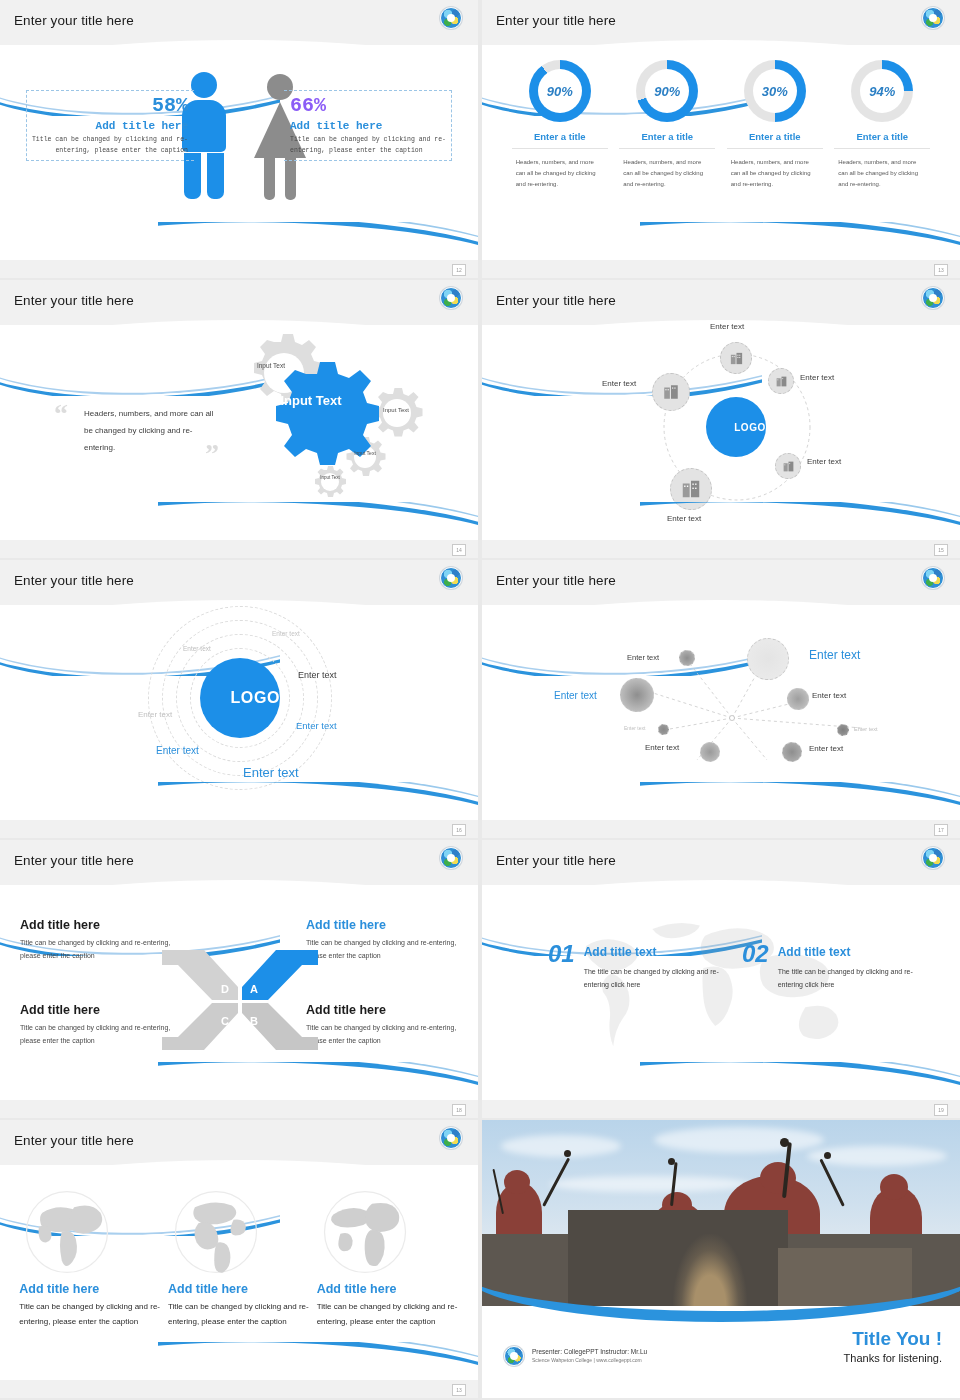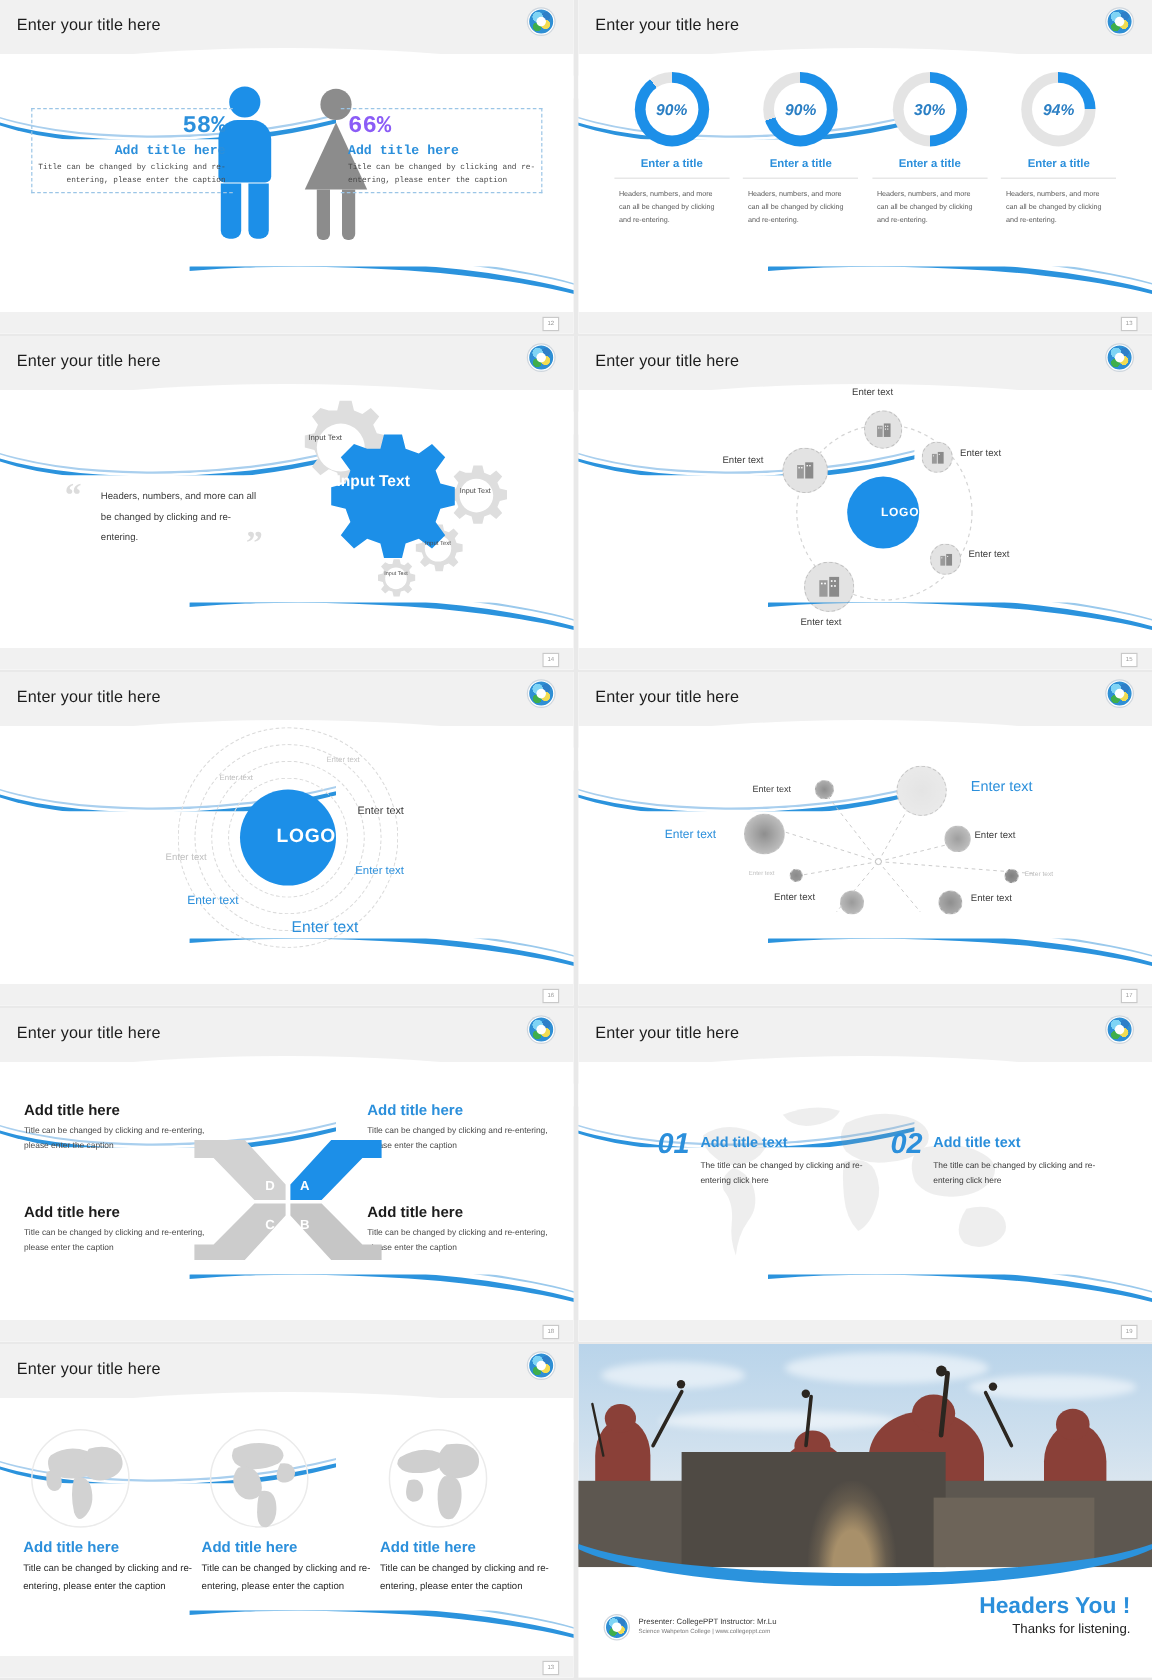--- a/index.html
+++ b/index.html
@@ -716,21 +716,21 @@
       <div class="roof2"></div>
       <div class="roof3"></div>
       <div class="bush"></div>
     </div>
 
     <div class="blue-wave" style="top:148px;">
         <i></i>
       </div>
 
     <div style="position:absolute; right:18px; bottom:34px; text-align:right;">
-      <div class="thanks-big">Headers You !</div>
+      <div class="thanks-big">Title You !</div>
       <div class="thanks-sub">Thanks for listening.</div>
     </div>
 
     <div style="position:absolute; left:22px; bottom:32px; display:flex; align-items:center; gap:8px;">
       <div class="logo-badge" style="position:relative; right:auto; top:auto; width:20px; height:20px;"></div>
       <div>
         <div class="presenter-line1">Presenter: CollegePPT   Instructor: Mr.Lu</div>
         <div class="presenter-line2">Science Wahpeton College  |  www.collegeppt.com</div>
       </div>
     </div>

